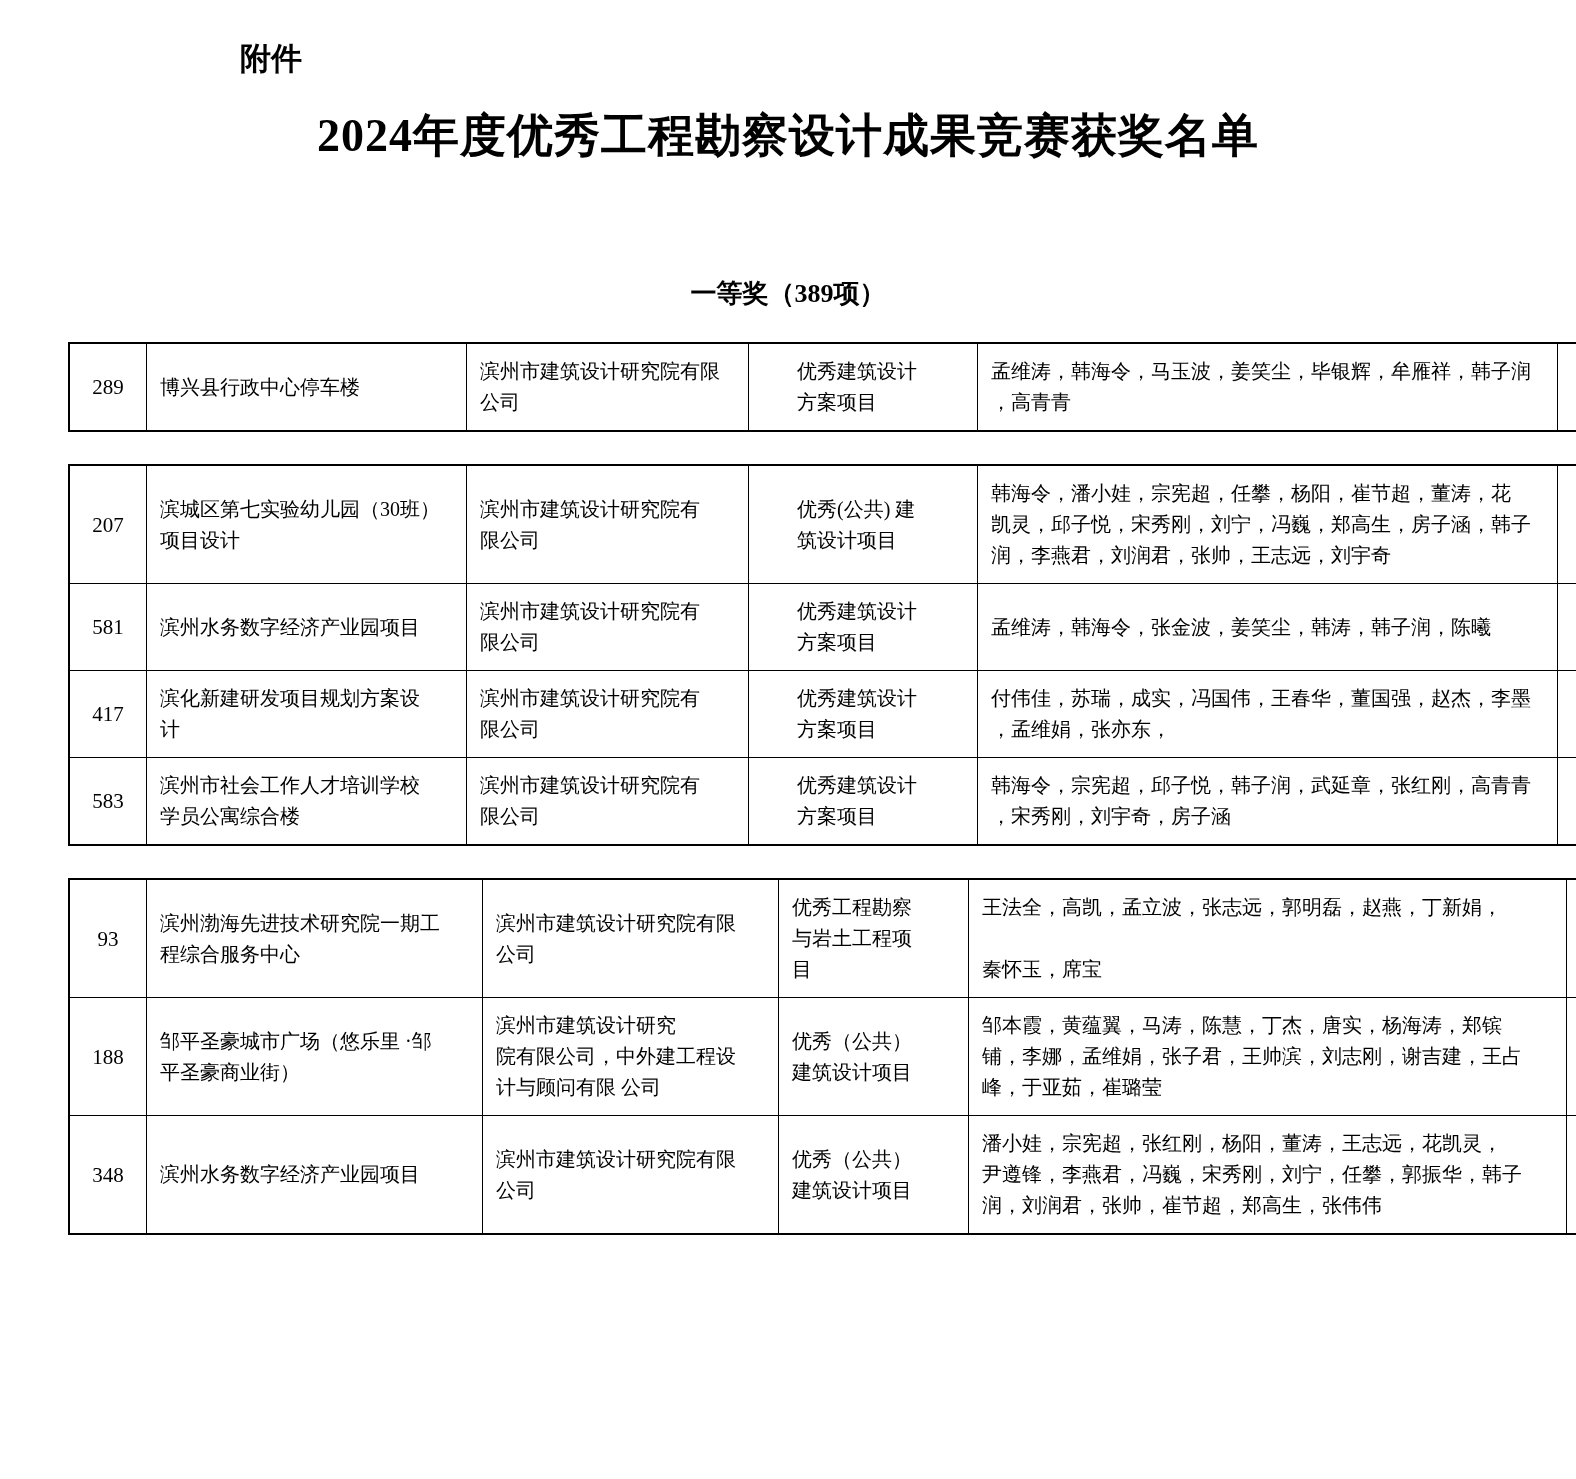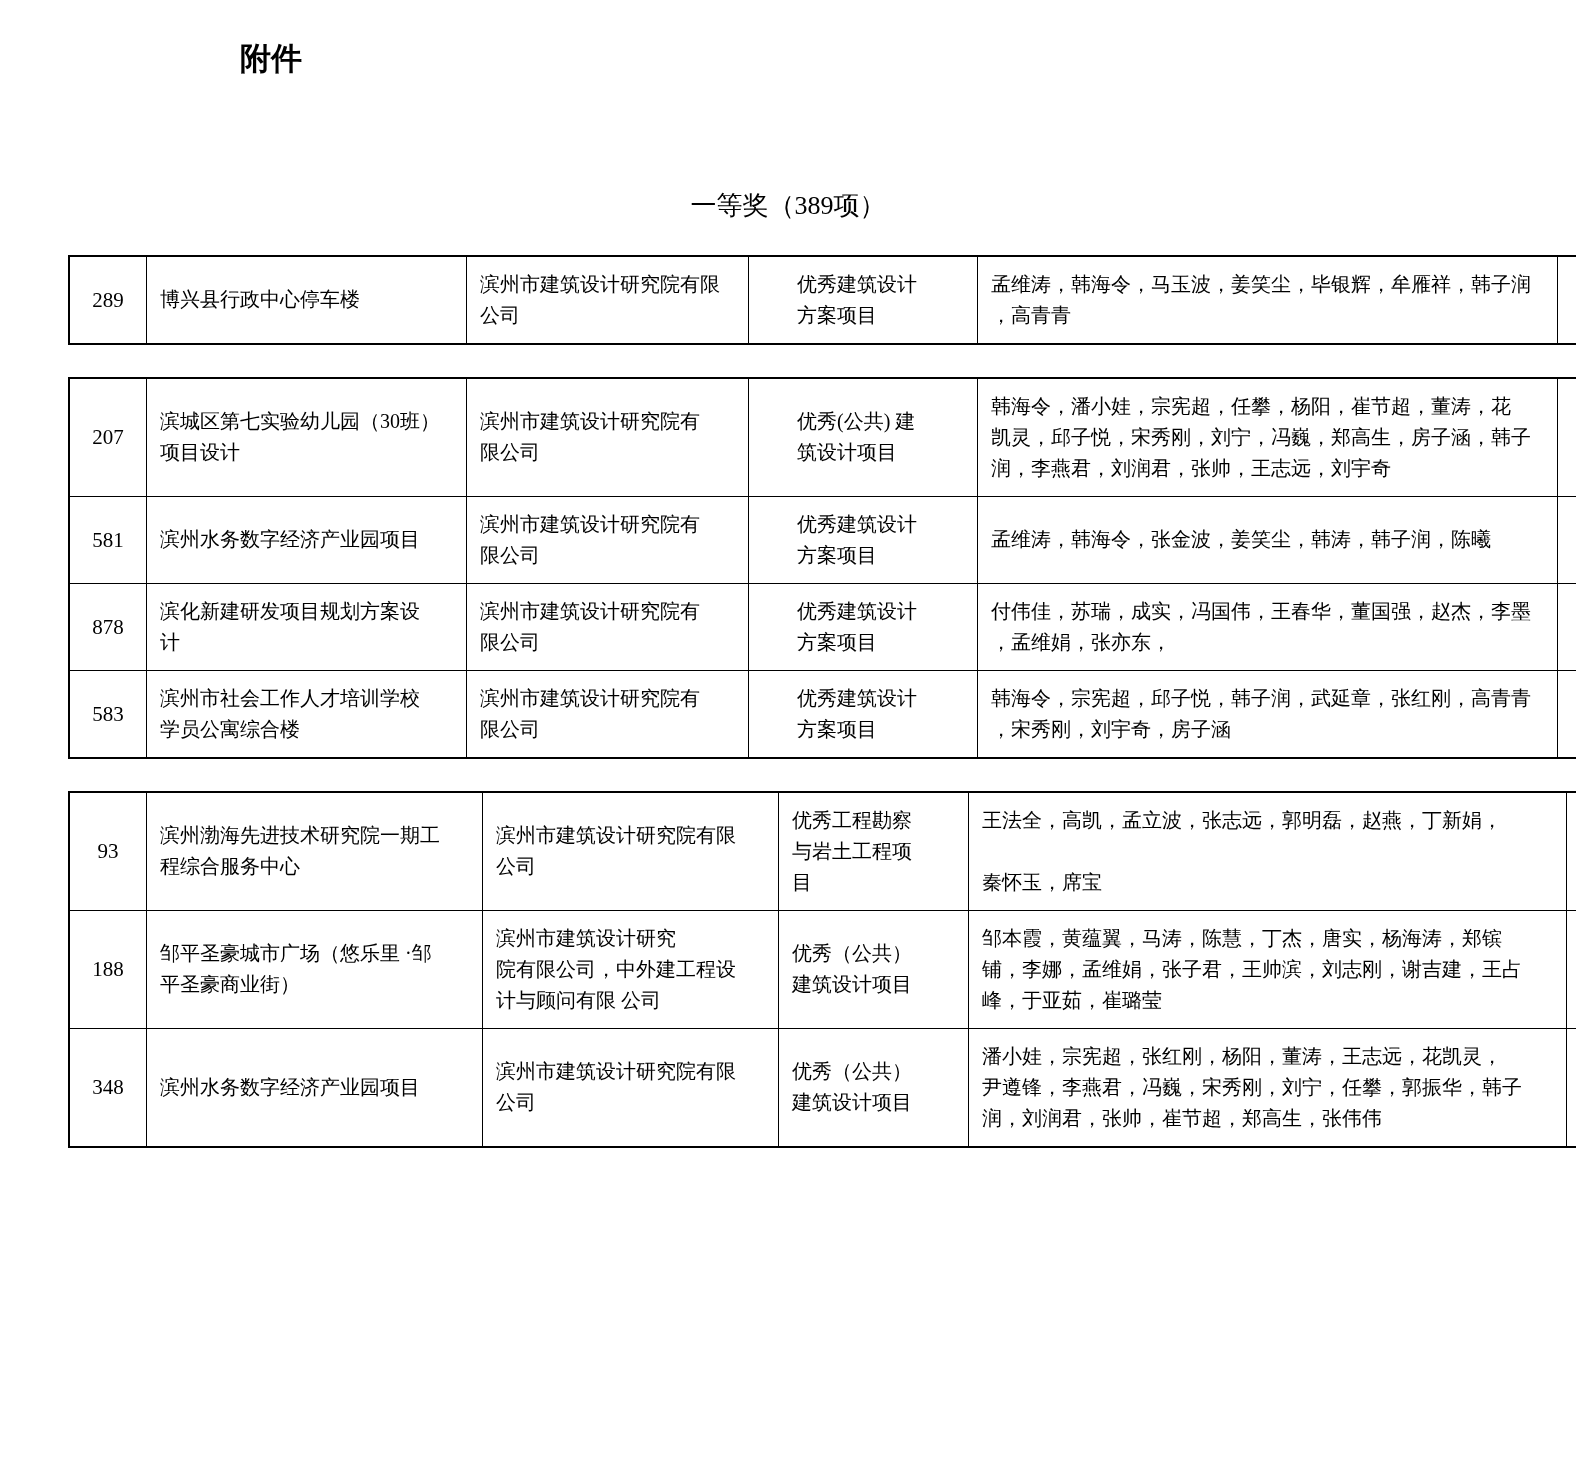--- a/index.html
+++ b/index.html
@@ -13,21 +13,21 @@
   .attachment{
     font-family:"Liberation Sans","DejaVu Sans",sans-serif;
     font-weight:bold;font-size:31px;line-height:1.2;
     margin-left:172px;
   }
   .title{
     font-size:46px;font-weight:bold;text-align:center;
     margin:30px 0 0;letter-spacing:1px;line-height:1.25;
   }
   .section-heading{
-    font-size:26px;font-weight:normal;text-align:center;
+    font-size:26px;font-weight:bold;text-align:center;
     margin:12px;line-height:1.3;
   }
   #sections section:nth-child(1) .section-heading{margin-top:112px;}
   #sections section:nth-child(2) .section-heading{margin-top:102px;}
   #sections section:nth-child(3) .section-heading{margin-top:44px;}
   table.award-table{
     border-collapse:collapse;table-layout:fixed;
     margin-top:32px;border:2px solid #000;
   }
   table.t0,table.t1{width:1408px;}
@@ -53,20 +53,21 @@
   .t2 td:nth-child(3){width:276px;}
   .t2 td:nth-child(4){width:170px;}
   .t2 td:nth-child(5){width:578px;}
   .t2 td:nth-child(6){width:48px;}
 </style>
 </head>
 <body>
 
 <div class="doc">
   <div class="attachment">附件</div>
+  <h1 class="title">2024年度优秀工程勘察设计成果竞赛获奖名单</h1>
   <div id="sections">
       <section>
         <h2 class="section-heading">一等奖（389项）</h2>
         <table class="award-table t0">
           <tbody>
             <tr>
               <td class="c-no">289</td>
               <td class="c-project">博兴县行政中心停车楼</td>
               <td class="c-company">滨州市建筑设计研究院有限
 公司</td>
@@ -99,21 +100,21 @@
               <td class="c-no">581</td>
               <td class="c-project">滨州水务数字经济产业园项目</td>
               <td class="c-company">滨州市建筑设计研究院有
 限公司</td>
               <td class="c-category">优秀建筑设计
 方案项目</td>
               <td class="c-members">孟维涛，韩海令，张金波，姜笑尘，韩涛，韩子润，陈曦</td>
               <td class="c-extra"></td>
             </tr>
             <tr>
-              <td class="c-no">878</td>
+              <td class="c-no">417</td>
               <td class="c-project">滨化新建研发项目规划方案设
 计</td>
               <td class="c-company">滨州市建筑设计研究院有
 限公司</td>
               <td class="c-category">优秀建筑设计
 方案项目</td>
               <td class="c-members">付伟佳，苏瑞，成实，冯国伟，王春华，董国强，赵杰，李墨
 ，孟维娟，张亦东，</td>
               <td class="c-extra"></td>
             </tr>

